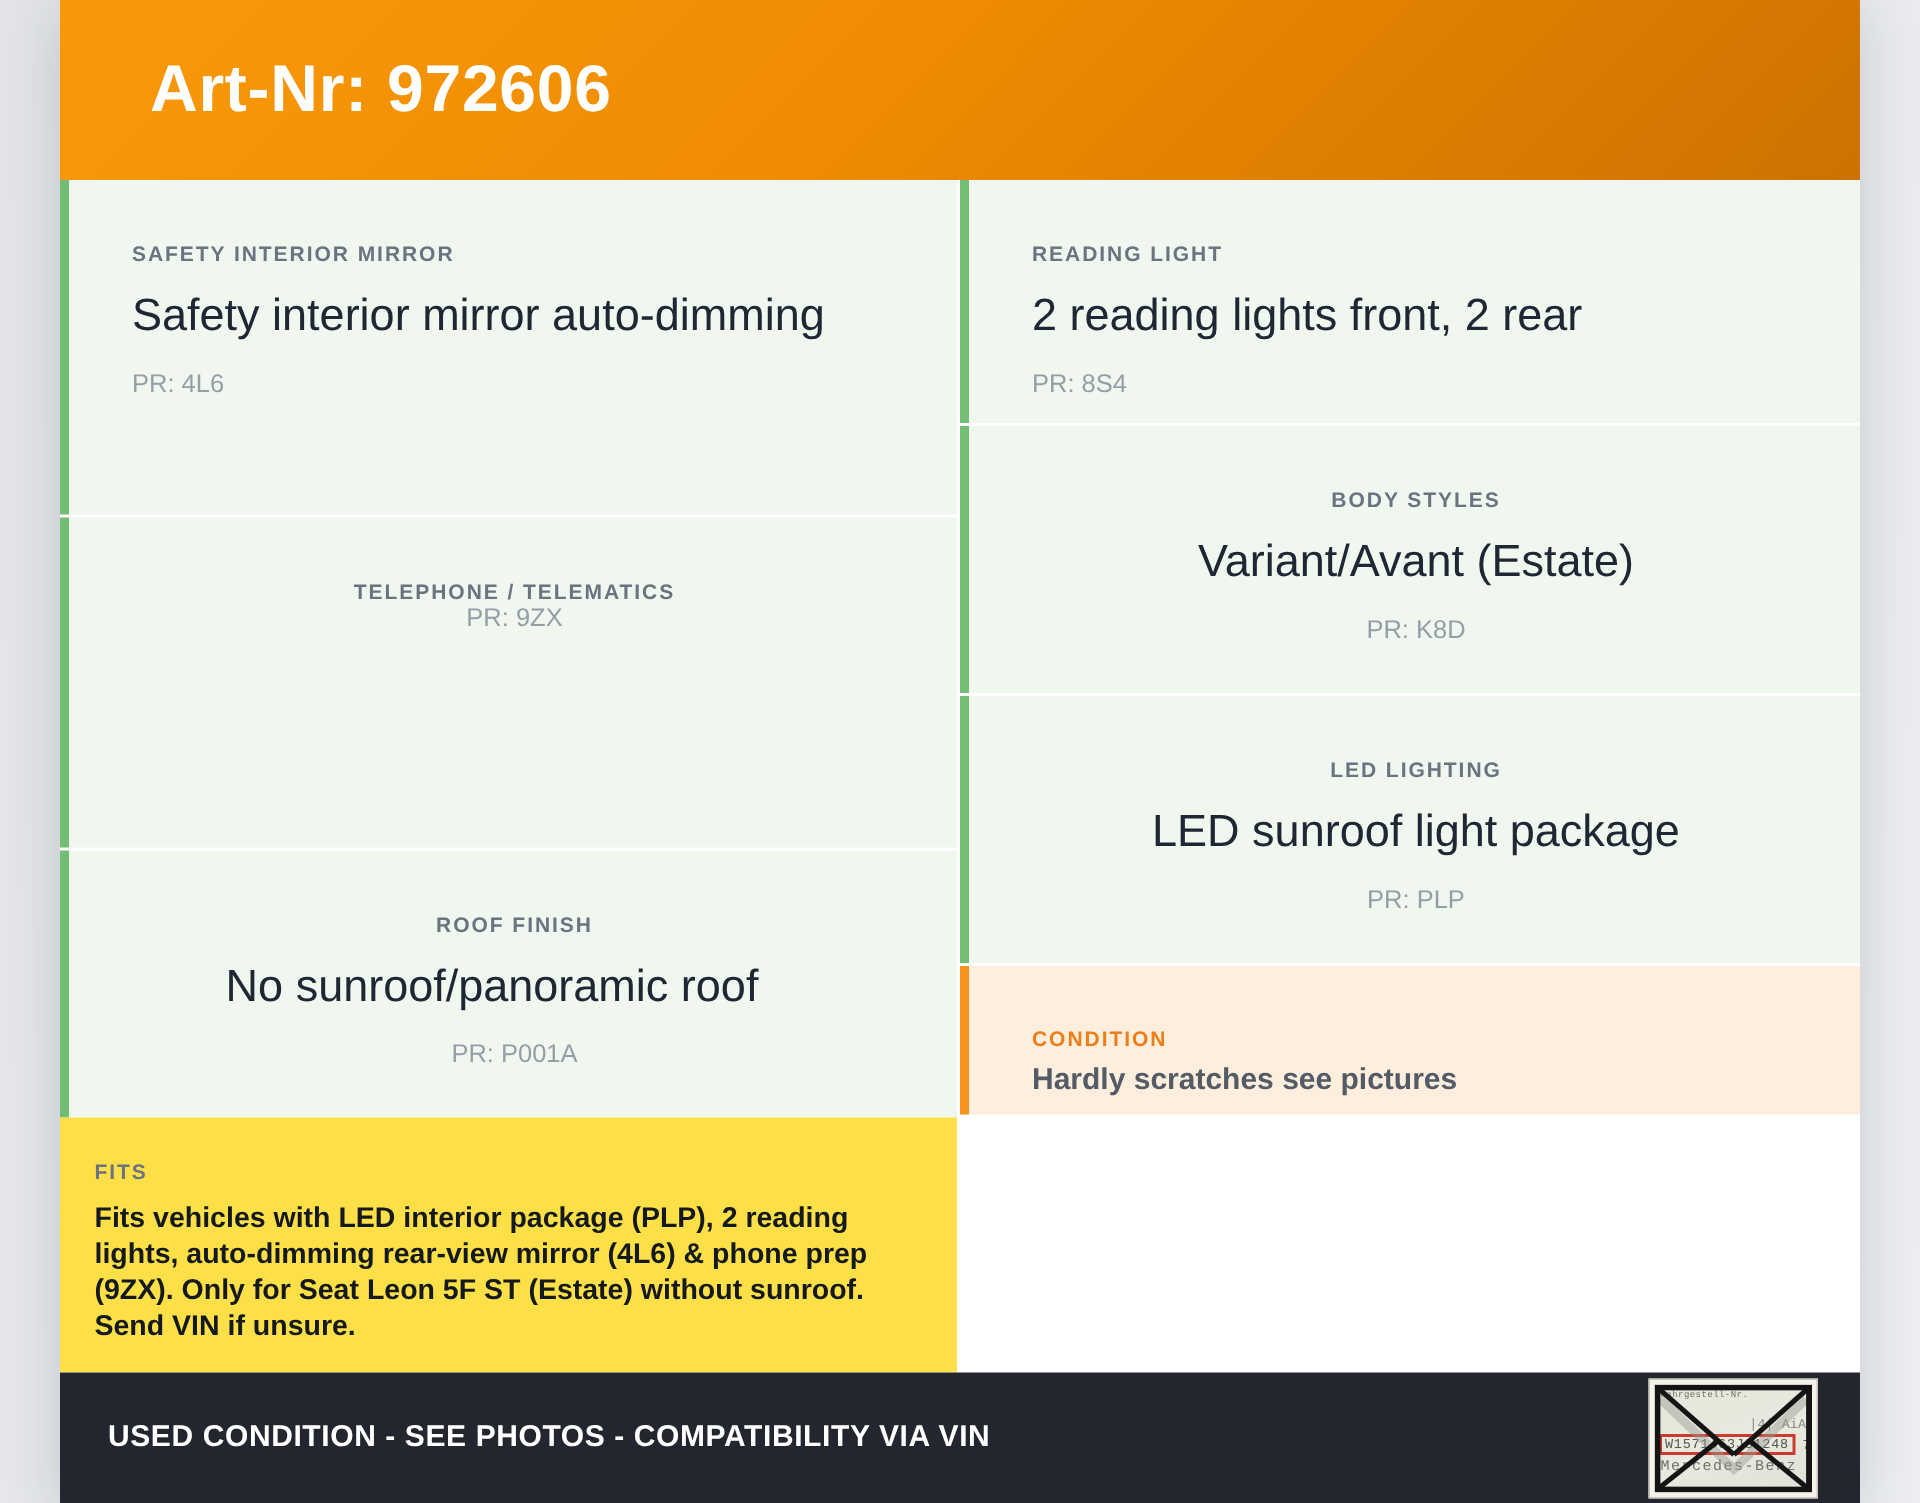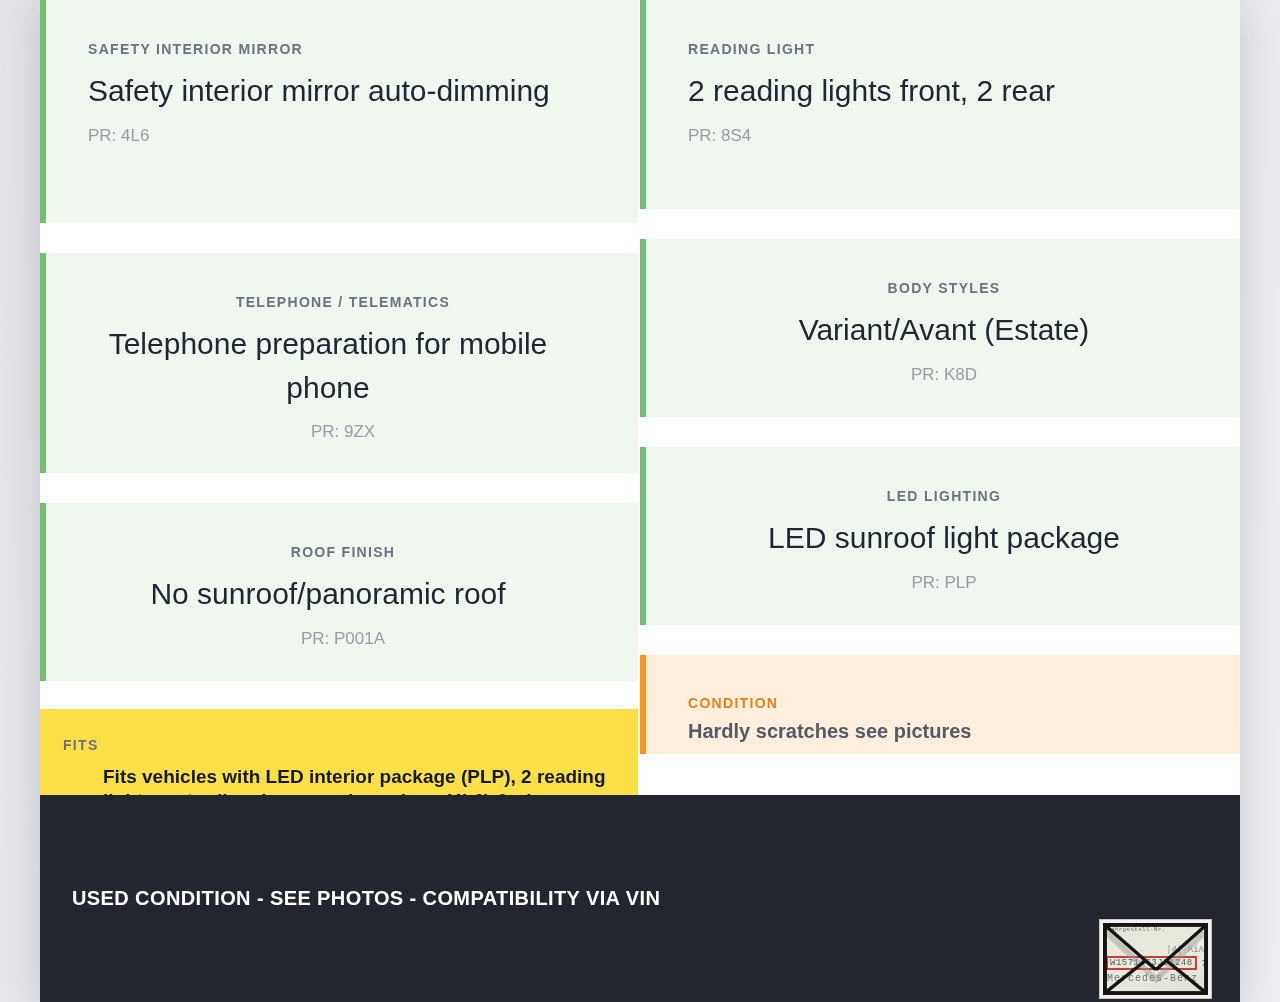--- a/index.html
+++ b/index.html
@@ -23,21 +23,21 @@
     padding-left: 60px;
   }
   .header h1 {
     color: #ffffff; font-size: 44px; font-weight: 800; letter-spacing: 0.5px;
   }
   
   .columns {
     height: 795px; flex: none;
     display: flex; gap: 2px; background: #ffffff; overflow: hidden;
   }
-  .col { display: flex; flex-direction: column; background: #ffffff; gap: 28px; }
+  .col { display: flex; flex-direction: column; background: #ffffff; }
   .col-left  { width: 598px; flex: none; }
   .col-right { flex: 1; }
   .feature-card {
     flex: none;
     background: #f0f7ef;
     border-left: 6px solid #72bf74;
     padding: 41px 40px 0 42px;
   }
   .feature-card + .feature-card { margin-top: 2px; text-align: center; }
   .feature-label, .fits-label, .condition-label {
@@ -45,29 +45,29 @@
     color: #6b7280; text-transform: uppercase;
   }
   .feature-title {
     margin: 12px 0 13px 0;
     font-size: 30px; font-weight: 400; color: #202634; line-height: 1.45;
   }
   .col-left .feature-title { max-width: 480px; }
   .feature-pr { font-size: 17px; color: #979da6; }
   
   .h-223 { height: 223px; } .h-220 { height: 220px; } .h-178 { height: 178px; }
-  .h-177 { height: 209px; }
+  .h-177 { height: 162px; }
   
   .fits {
     flex: 1; background: #fde047;
     padding: 28px 30px 0 23px;
   }
   .fits-text {
     margin-top: 12px; max-width: 558px;
-    font-size: 19px; font-weight: 600; color: #14181f; line-height: 1.26; margin-left: 40px;
+    font-size: 19px; font-weight: 600; color: #14181f; line-height: 1.26;
   }
   
   .condition-card {
     flex: none; height: 99px; margin-top: 2px;
     background: #fdeedd; border-left: 6px solid #f6941c;
     padding: 40px 40px 0 42px;
   }
   .condition-label { color: #ee7f18; }
   .condition-text {
     margin-top: 9px; font-size: 20px; font-weight: 600; color: #545b66;
@@ -102,32 +102,34 @@
   .vin-extra { position: absolute; top: 36px; right: 1px; font-size: 9px; color: #555a52; }
   .vin-make  { position: absolute; top: 50px; left: 4px; font-size: 10px; letter-spacing: 1px; color: #6e736a; }
   .vin-envelope-svg { position: absolute; inset: 0; width: 100%; height: 100%; }
 </style>
 </head>
 <body>
 
 <div class="page">
   <div class="sheet">
 
+    <header class="header">
+      <h1>Art-Nr: 972606</h1>
+    </header>
 
     <div class="columns">
 
       <div class="col col-left">
         <section class="feature-card h-223">
           <div class="feature-label">SAFETY INTERIOR MIRROR</div>
           <h2 class="feature-title">Safety interior mirror auto-dimming</h2>
           <div class="feature-pr">PR: 4L6</div>
         </section>
         <section class="feature-card h-220">
           <div class="feature-label">TELEPHONE / TELEMATICS</div>
-          <h2 class="feature-title">Telephone preparation for mobile phone</h2>
           <div class="feature-pr">PR: 9ZX</div>
         </section>
         <section class="feature-card h-178">
           <div class="feature-label">ROOF FINISH</div>
           <h2 class="feature-title">No sunroof/panoramic roof</h2>
           <div class="feature-pr">PR: P001A</div>
         </section>
         <section class="fits">
           <div class="fits-label">FITS</div>
           <p class="fits-text">Fits vehicles with LED interior package (PLP), 2 reading lights, auto-dimming rear-view mirror (4L6) &amp; phone prep (9ZX). Only for Seat Leon 5F ST (Estate) without sunroof. Send VIN if unsure.</p>

